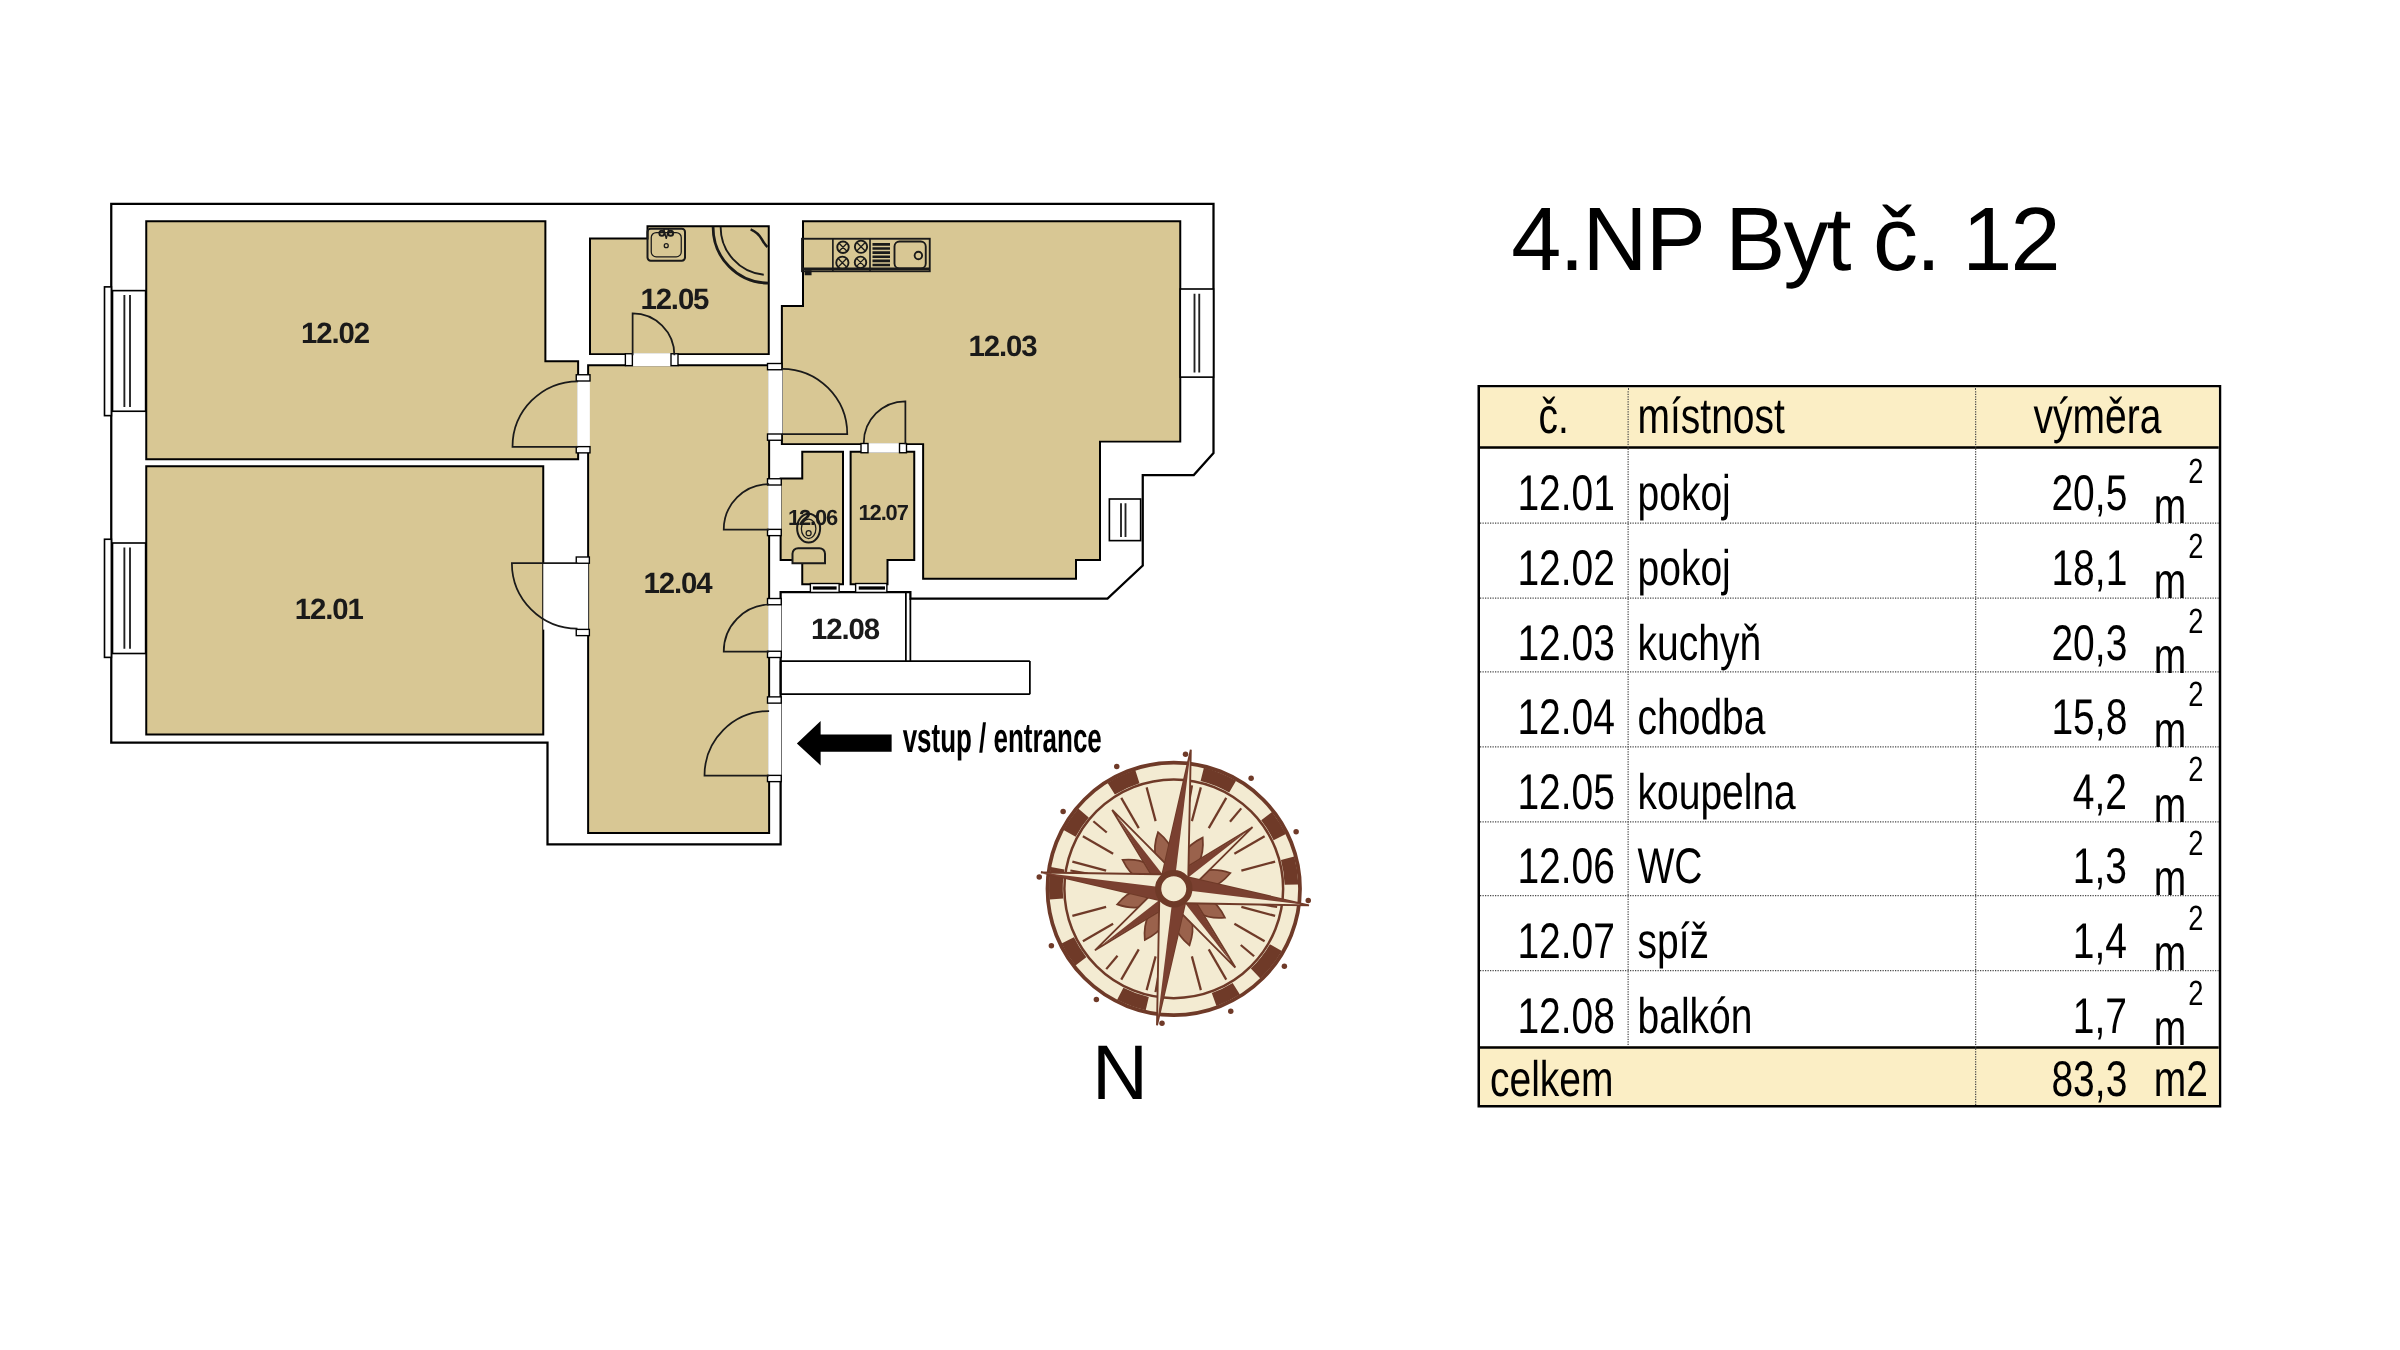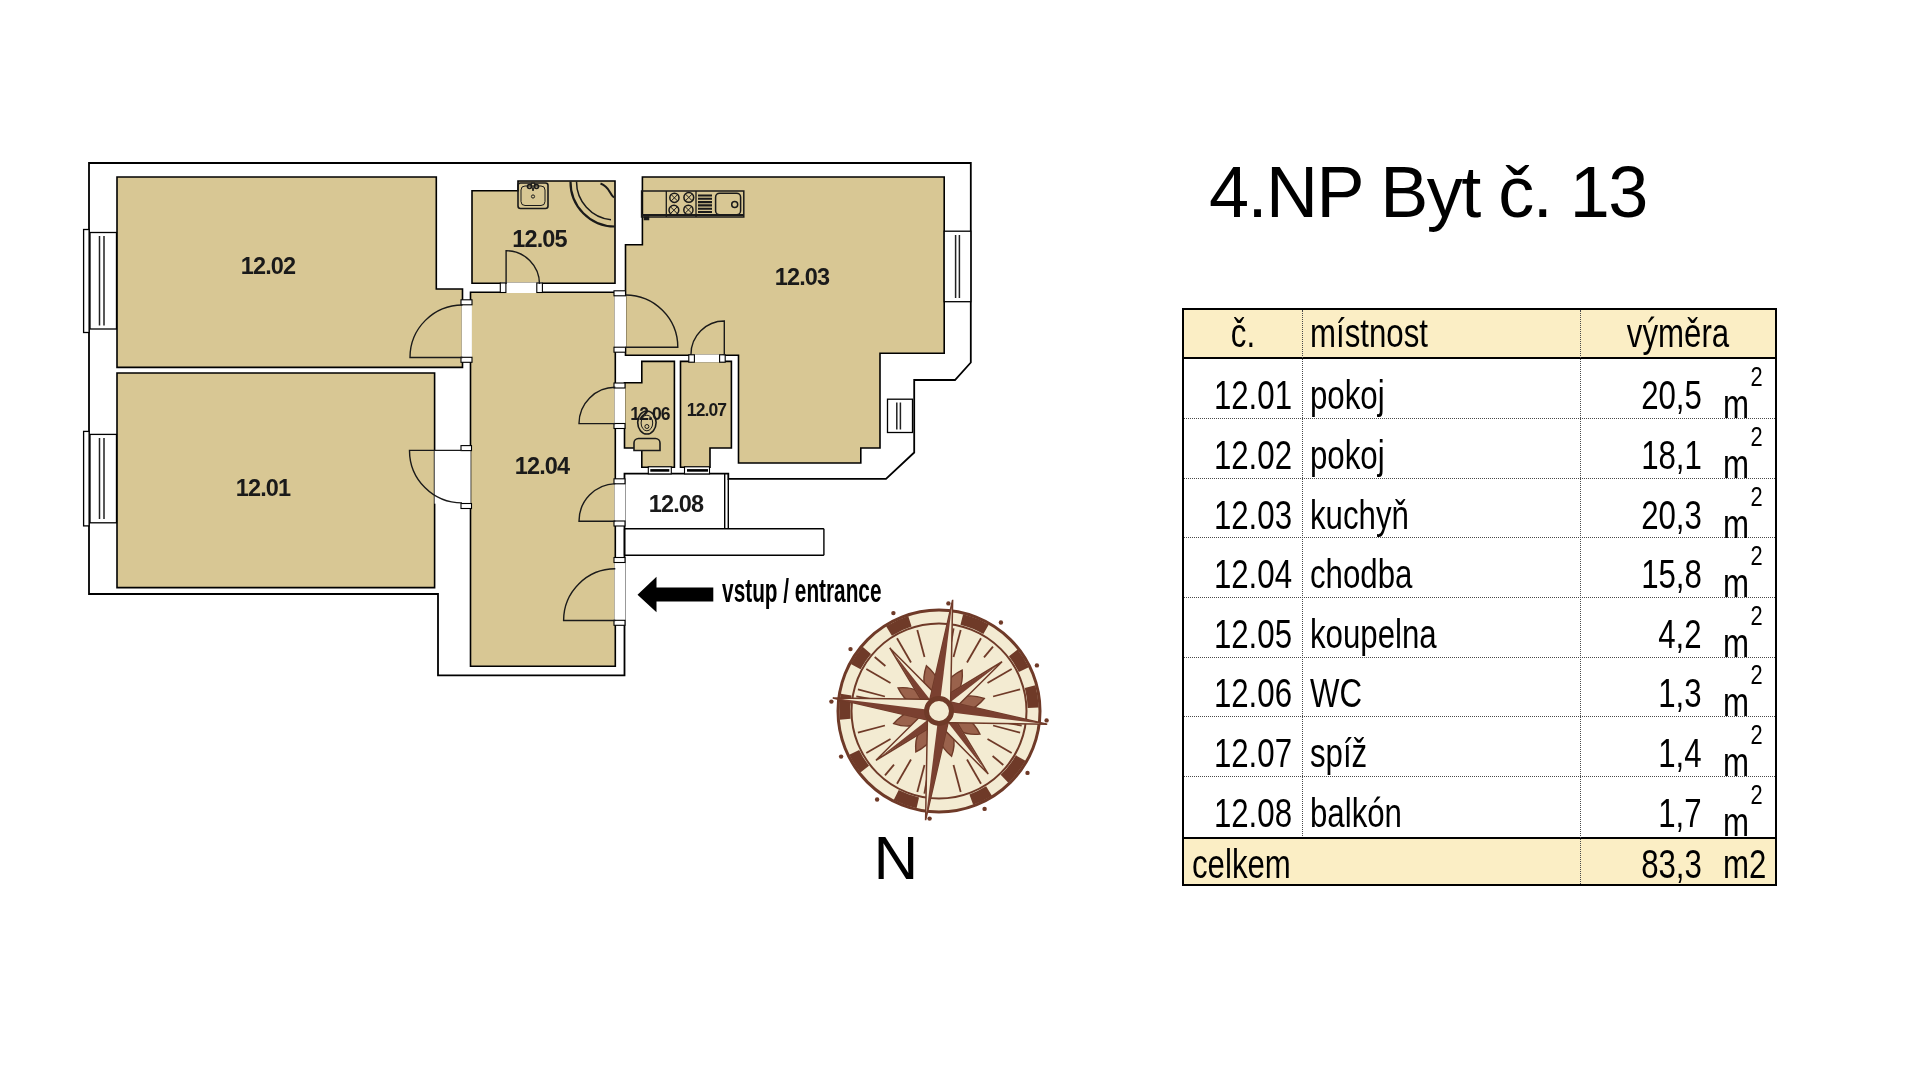--- a/index.html
+++ b/index.html
@@ -270,21 +270,21 @@
       <circle cx="-9.4" cy="107.6" r="2.2"></circle>
       <circle cx="-61.9" cy="88.5" r="2.2"></circle>
       <circle cx="-97.9" cy="45.6" r="2.2"></circle>
       <circle cx="-107.6" cy="-9.4" r="2.2"></circle>
       <circle cx="-88.5" cy="-61.9" r="2.2"></circle>
       <circle cx="-45.6" cy="-97.9" r="2.2"></circle>
     </g>
   </g>
   <text x="896" y="879" font-size="62" fill="#000" text-anchor="middle" font-family="Liberation Sans">N</text>
 </svg>
-<div class="abs" id="title">4.NP Byt č. 13</div>
+<div class="abs" id="title">4.NP Byt č. 12</div>
 <div class="abs" id="tbl">
   <div class="hdr"></div>
   <div class="ftr"></div>
   <div class="vline" style="left:118px;bottom:48px"></div>
   <div class="vline" style="left:396px"></div>
   <div class="hline" style="top:108.1px"></div>
   <div class="hline" style="top:167.7px"></div>
   <div class="hline" style="top:227.4px"></div>
   <div class="hline" style="top:287px"></div>
   <div class="hline" style="top:346.6px"></div>

